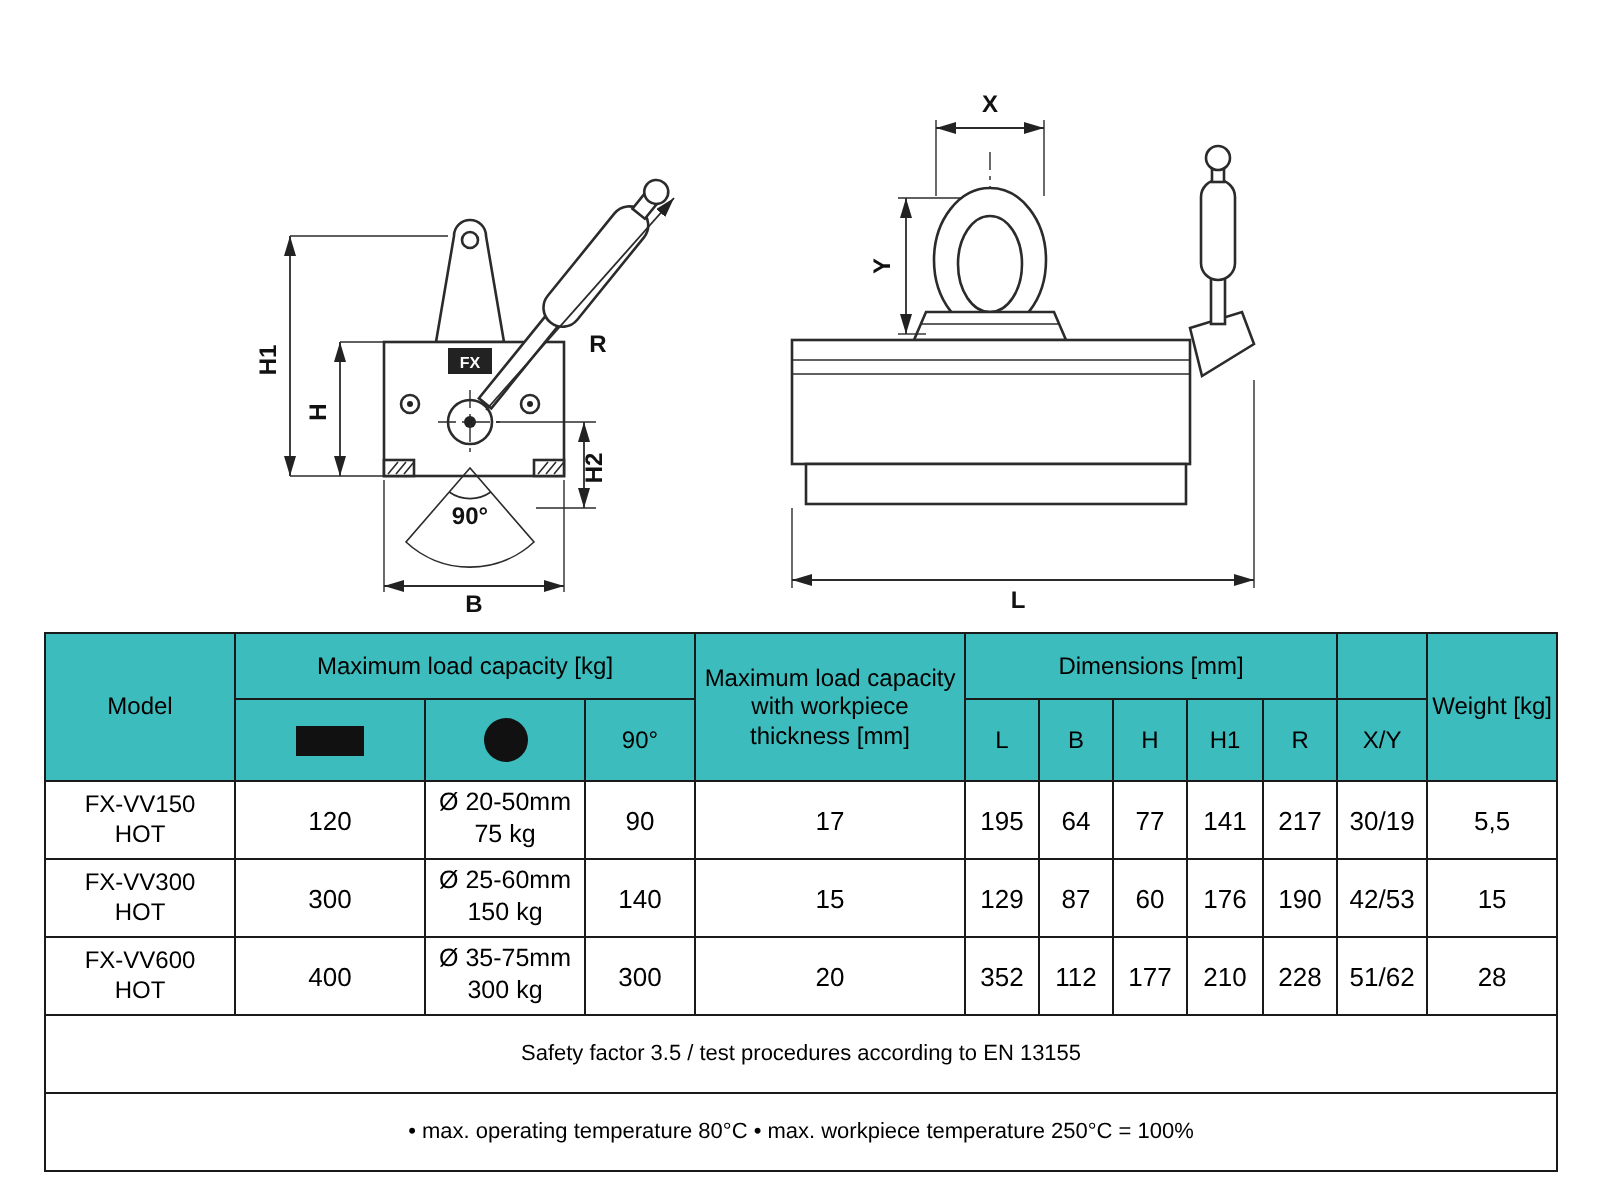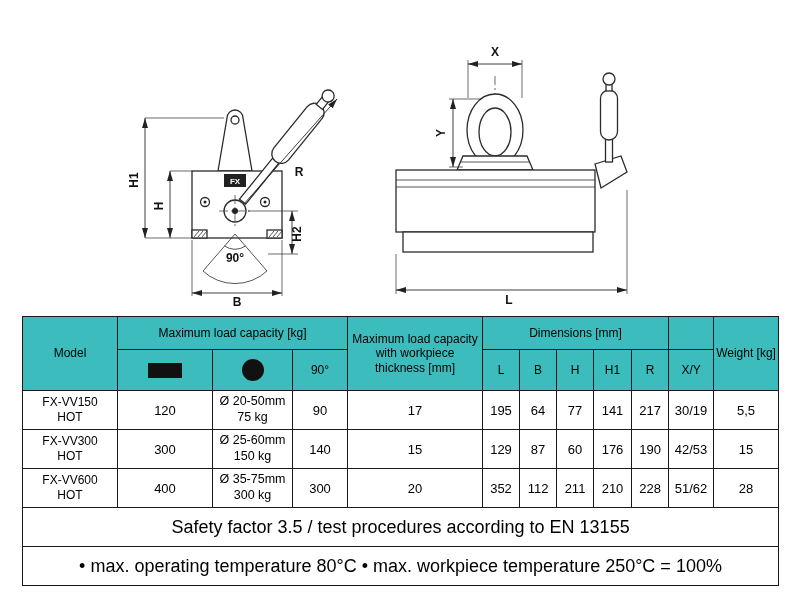--- a/index.html
+++ b/index.html
@@ -24,21 +24,21 @@
   .spec-table th,.spec-table td{border:1px solid #1a1a1a;text-align:center;vertical-align:middle;padding:1px 2px;overflow:hidden;}
   .spec-table th{background:#3cbcbc;font-weight:400;font-size:12px;line-height:1.18;}
   .hrow1 th{height:30px;}
   .hrow2 th{height:38px;}
   .spec-table tbody td{height:36px;background:#fff;}
   .cell-model{font-weight:400;font-size:12px;line-height:1.25;}
   .two-line{font-size:12.5px;line-height:1.25;}
   .deg-header{font-weight:600;}
   .flat-icon{display:inline-block;width:34px;height:15px;background:#111;vertical-align:middle;}
   .round-icon{display:inline-block;width:22px;height:22px;background:#111;border-radius:50%;vertical-align:middle;}
-  .frow td{height:21px;font-size:18px;background:#fff;}
+  .frow td{height:21px;font-size:11px;background:#fff;}
 </style>
 </head>
 <body>
 
 <div class="page">
 
   <svg class="drawing drawing-left" width="272" height="304" viewBox="0 0 272 304">
     <defs>
       <marker id="a1" markerWidth="11" markerHeight="8" refX="10" refY="3" orient="auto-start-reverse" markerUnits="userSpaceOnUse">
         <path d="M0,0 L10,3 L0,6 Z" fill="#222"></path>
@@ -247,21 +247,21 @@
           </td>
         <td>400</td>
         <td class="two-line">
             <div>Ø 35-75mm</div>
             <div>300 kg</div>
           </td>
         <td>300</td>
         <td>20</td>
         <td>352</td>
         <td>112</td>
-        <td>211</td>
+        <td>177</td>
         <td>210</td>
         <td>228</td>
         <td>51/62</td>
         <td>28</td>
       </tr>
       <tr class="frow">
         <td colspan="12">Safety factor 3.5 / test procedures according to EN 13155</td>
       </tr>
       <tr class="frow">
         <td colspan="12">• max. operating temperature 80°C  • max. workpiece temperature 250°C = 100%</td>

